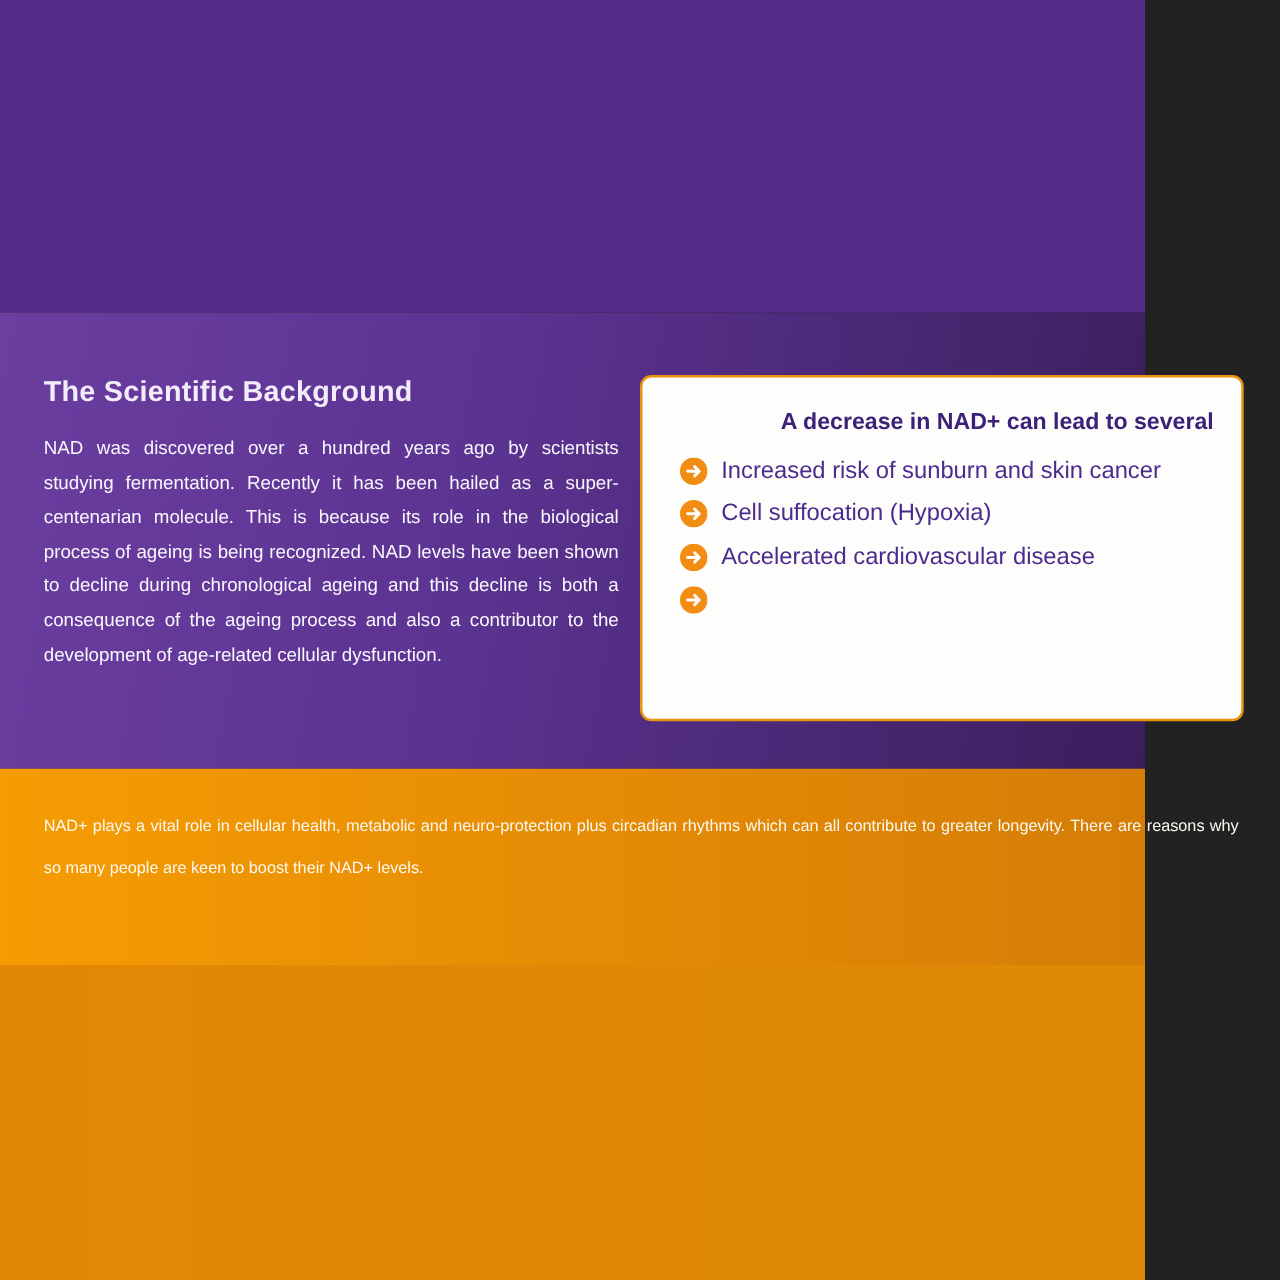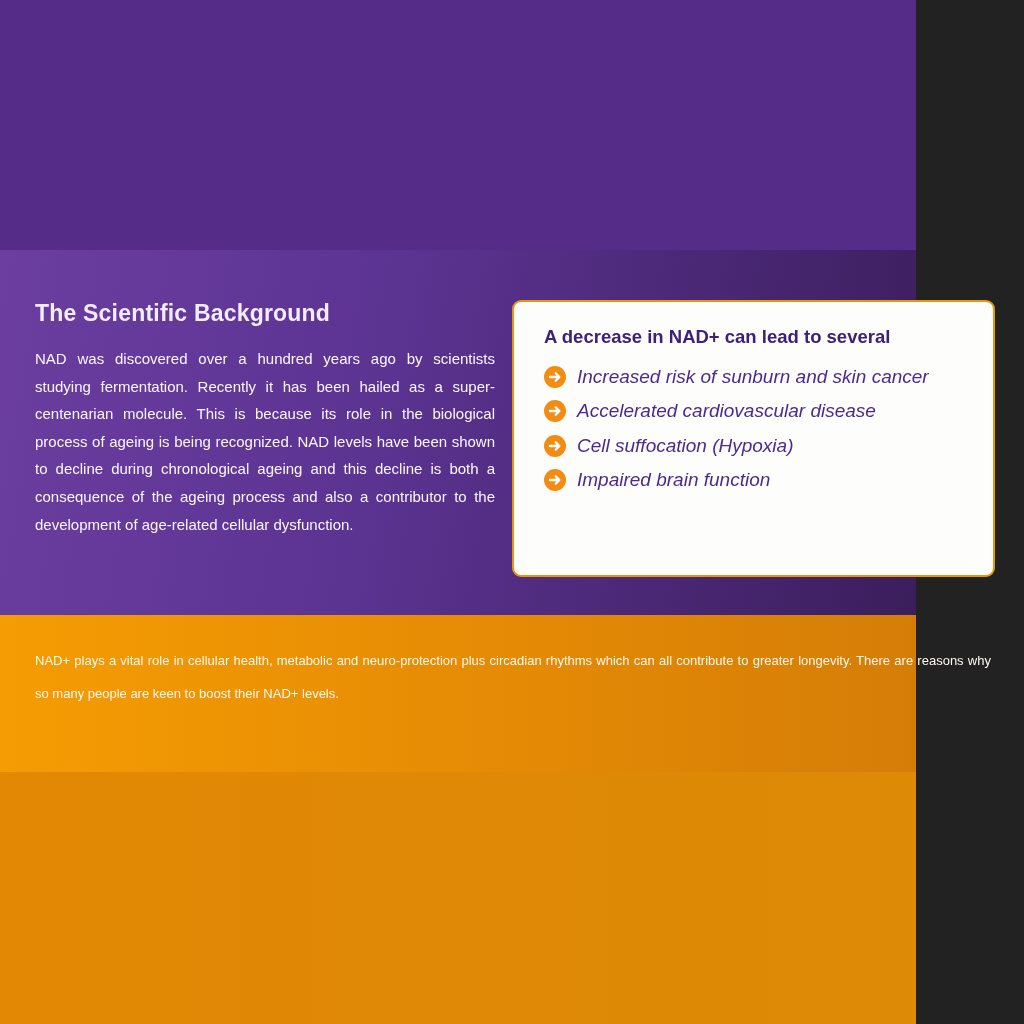--- a/index.html
+++ b/index.html
@@ -60,21 +60,21 @@
     background: #fdfdfc;
     border: 2px solid #e8940c;
     border-radius: 9px;
     padding: 24px 22px 0 30px;
   }
   .outcomes-card h2 {
     margin: 0 0 18px 0;
     font-size: 18.5px;
     line-height: 21.5px;
     font-weight: 700;
-    text-align: left;
+    text-align: right;
     color: #3c2179;
   }
   .outcomes-card ul {
     list-style: none;
     margin: 0; padding: 0;
   }
   .outcomes-card li {
     display: flex;
     align-items: center;
     gap: 11px;
@@ -83,21 +83,20 @@
   }
   .bullet {
     flex: 0 0 auto;
     width: 22px; height: 22px;
     display: inline-flex;
   }
   .item-text {
     font-size: 19px;
     color: #4c2b8f;
     white-space: nowrap;
-    font-style: italic;
   }
 
   
   .benefits-text {
     position: absolute;
     left: 35px; top: 29px;
     width: 956px;
     margin: 0;
     font-size: 13px;
     line-height: 33px;
@@ -133,39 +132,38 @@
           </span>
           <span class="item-text">Increased risk of sunburn and skin cancer</span>
         </li>
         <li>
           <span class="bullet">
             <svg viewBox="0 0 22 22" width="22" height="22" aria-hidden="true">
               <circle cx="11" cy="11" r="11" fill="#f28c12"></circle>
               <path d="M6 11h9.2M11.7 7.3 15.4 11l-3.7 3.7" fill="none" stroke="#ffffff" stroke-width="2.3" stroke-linecap="round" stroke-linejoin="round"></path>
             </svg>
           </span>
+          <span class="item-text">Cell suffocation (Hypoxia)</span>
+        </li>
+        <li>
+          <span class="bullet">
+            <svg viewBox="0 0 22 22" width="22" height="22" aria-hidden="true">
+              <circle cx="11" cy="11" r="11" fill="#f28c12"></circle>
+              <path d="M6 11h9.2M11.7 7.3 15.4 11l-3.7 3.7" fill="none" stroke="#ffffff" stroke-width="2.3" stroke-linecap="round" stroke-linejoin="round"></path>
+            </svg>
+          </span>
           <span class="item-text">Accelerated cardiovascular disease</span>
         </li>
         <li>
           <span class="bullet">
             <svg viewBox="0 0 22 22" width="22" height="22" aria-hidden="true">
               <circle cx="11" cy="11" r="11" fill="#f28c12"></circle>
               <path d="M6 11h9.2M11.7 7.3 15.4 11l-3.7 3.7" fill="none" stroke="#ffffff" stroke-width="2.3" stroke-linecap="round" stroke-linejoin="round"></path>
             </svg>
           </span>
-          <span class="item-text">Cell suffocation (Hypoxia)</span>
-        </li>
-        <li>
-          <span class="bullet">
-            <svg viewBox="0 0 22 22" width="22" height="22" aria-hidden="true">
-              <circle cx="11" cy="11" r="11" fill="#f28c12"></circle>
-              <path d="M6 11h9.2M11.7 7.3 15.4 11l-3.7 3.7" fill="none" stroke="#ffffff" stroke-width="2.3" stroke-linecap="round" stroke-linejoin="round"></path>
-            </svg>
-          </span>
-          <span class="item-text">Impaired brain function</span>
         </li>
       </ul>
     </aside>
 
   </section>
 
   <section class="band band-benefits">
     <p class="benefits-text">NAD+ plays a vital role in cellular health, metabolic and neuro-protection plus circadian rhythms which can all contribute to greater longevity. There are reasons why so many people are keen to boost their NAD+ levels.</p>
   </section>
 

